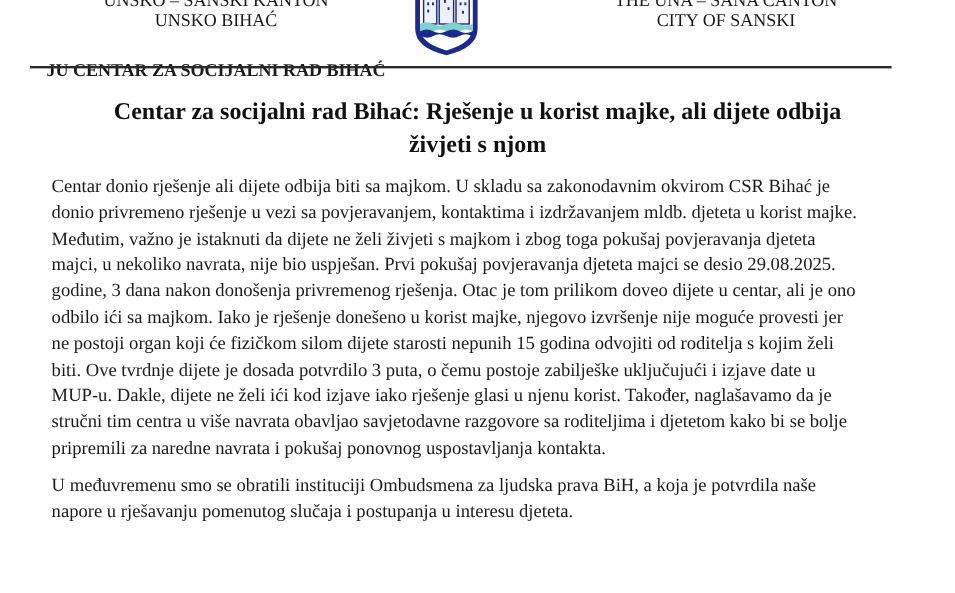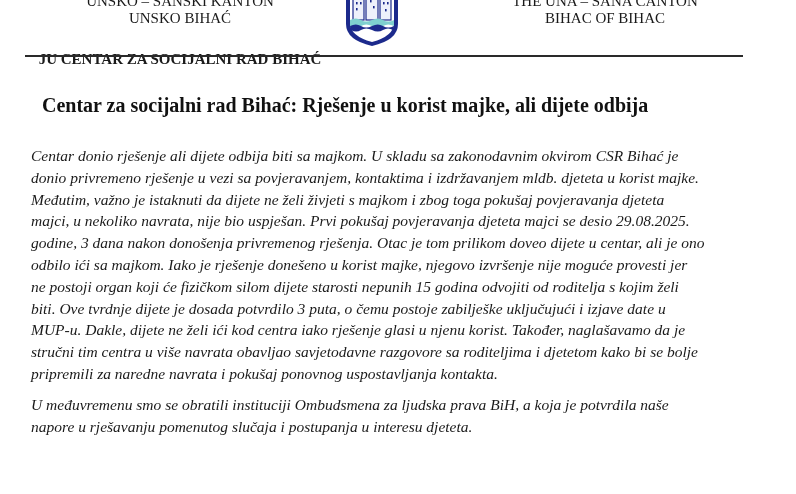--- a/index.html
+++ b/index.html
@@ -47,39 +47,38 @@
       top: 55px;
       width: 718px;
       height: 1.5px;
       background: #2a2a2a;
     }
     .title {
       position: absolute;
       left: 30px;
       top: 79px;
       width: 736px;
-      text-align: left;
+      text-align: center;
       font-weight: bold;
       font-size: 20px;
       line-height: 28px;
       color: #111;
-      margin: 12px;
+      margin: 0;
     }
     .body-text {
       position: absolute;
       left: 31px;
       top: 145px;
       width: 740px;
       font-size: 15.5px;
       line-height: 21.8px;
       color: #1a1a1a;
     }
     .body-text p {
-      margin: 0 0 9px 0;
-      font-style: italic;
+      margin: 0 0 9px 12px;
     }
     .body-text .ln {
       display: block;
       white-space: nowrap;
     }
   </style>
 </head>
 <body>
 
 <div class="letterhead">
@@ -102,41 +101,42 @@
     <rect x="31" y="10" width="1.6" height="2.4" fill="#1c2a8c"></rect>
     <rect x="41" y="6" width="1.6" height="2.4" fill="#1c2a8c"></rect>
     <rect x="45" y="6" width="1.6" height="2.4" fill="#1c2a8c"></rect>
     <rect x="43" y="13" width="1.6" height="2.4" fill="#1c2a8c"></rect>
     <path d="M8 24 Q14 21 19 24 T30 24 T41 24 T52 24 L52 30 Q46 27 41 30 T30 30 T19 30 T8 30 Z" fill="#7fd0cf"></path>
     <path d="M8 30 Q14 27 19 30 T30 30 T41 30 T52 30 L51 34 Q46 31 41 34 T30 34 T19 34 T9 34 Z" fill="#1c2a8c"></path>
   </svg>
 
   <div class="lh-right">
     <span class="lh-line">THE UNA – SANA CANTON</span>
-    <span class="lh-line">BIHAC OF BIHAC</span>
+    <span class="lh-line">CITY OF SANSKI</span>
   </div>
 
   <div class="rule"></div>
 </div>
 
 <h1 class="title">
   <span class="ln" style="display:block">Centar za socijalni rad Bihać: Rješenje u korist majke, ali dijete odbija</span>
+  <span class="ln" style="display:block">živjeti s njom</span>
 </h1>
 
 <div class="body-text">
   <p>
     <span class="ln">Centar donio rješenje ali dijete odbija biti sa majkom. U skladu sa zakonodavnim okvirom CSR Bihać je</span>
     <span class="ln">donio privremeno rješenje u vezi sa povjeravanjem, kontaktima i izdržavanjem mldb. djeteta u korist majke.</span>
     <span class="ln">Međutim, važno je istaknuti da dijete ne želi živjeti s majkom i zbog toga pokušaj povjeravanja djeteta</span>
     <span class="ln">majci, u nekoliko navrata, nije bio uspješan. Prvi pokušaj povjeravanja djeteta majci se desio 29.08.2025.</span>
     <span class="ln">godine, 3 dana nakon donošenja privremenog rješenja. Otac je tom prilikom doveo dijete u centar, ali je ono</span>
     <span class="ln">odbilo ići sa majkom. Iako je rješenje donešeno u korist majke, njegovo izvršenje nije moguće provesti jer</span>
     <span class="ln">ne postoji organ koji će fizičkom silom dijete starosti nepunih 15 godina odvojiti od roditelja s kojim želi</span>
     <span class="ln">biti. Ove tvrdnje dijete je dosada potvrdilo 3 puta, o čemu postoje zabilješke uključujući i izjave date u</span>
-    <span class="ln">MUP-u. Dakle, dijete ne želi ići kod centra iako rješenje glasi u njenu korist.  Također, naglašavamo da je</span>
+    <span class="ln">MUP-u. Dakle, dijete ne želi ići kod izjave iako rješenje glasi u njenu korist.  Također, naglašavamo da je</span>
     <span class="ln">stručni tim centra u više navrata obavljao savjetodavne razgovore sa roditeljima i djetetom  kako bi se bolje</span>
     <span class="ln">pripremili za naredne navrata i pokušaj ponovnog uspostavljanja kontakta.</span>
   </p>
   <p>
     <span class="ln">U međuvremenu smo se obratili instituciji Ombudsmena za ljudska prava BiH, a koja je potvrdila naše</span>
     <span class="ln">napore u rješavanju pomenutog slučaja i postupanja u interesu djeteta.</span>
   </p>
   <p style="white-space:pre">
     <span class="ln"> Napominjemo da JU CSR Bihać nije „oteo dijete“ , pa stoga zahtjev majke da joj se vrati „oteto dijete“, ne</span>
     

